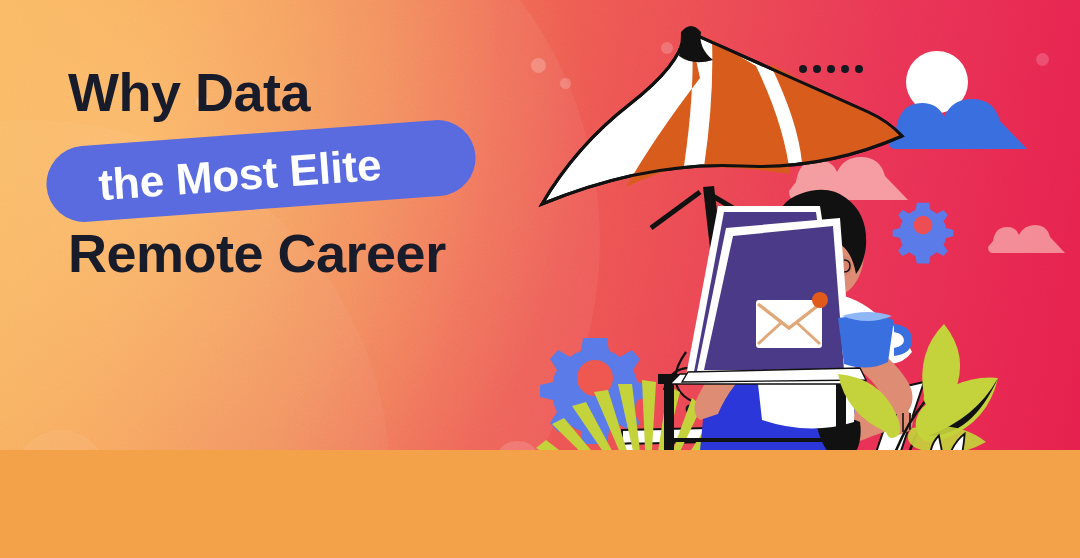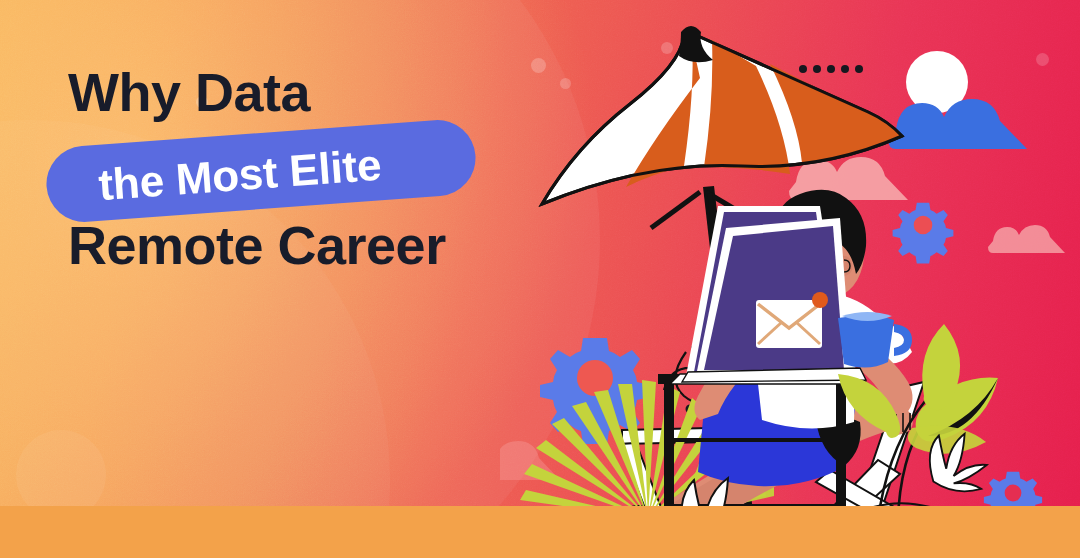--- a/index.html
+++ b/index.html
@@ -4,21 +4,21 @@
 <style>
   * { margin:0; padding:0; box-sizing:border-box; }
   html,body { width:1080px; height:558px; overflow:hidden; }
   body {
     font-family:"Liberation Sans", sans-serif;
     background:#F3A24A;
   }
 
   #banner {
     position:relative;
-    width:1080px; height:506px;
+    width:1080px; height:450px;
     overflow:hidden;
     background:
       radial-gradient(circle at 12% 30%, rgba(255,205,120,.55) 0%, rgba(255,205,120,0) 46%),
       linear-gradient(100deg,
         #F7AC4E 0%,
         #F69A4B 14%,
         #F07F4E 30%,
         #EF6350 44%,
         #EC4E53 60%,
         #E93455 78%,
@@ -83,21 +83,21 @@
     left:30px; top:22px;
     width:420px;
     font-size:44px;
     line-height:46px;
     font-weight:bold;
     color:#FFFFFF;
     transform:rotate(-4.2deg);
     white-space:nowrap;
     letter-spacing:-0.2px;
   }
-  #line-remote { margin-top:4px; }
+  #line-remote { margin-top:12px; }
 
   
   #illustration {
     position:absolute;
     left:500px; top:0;
     width:580px; height:558px;
   }
   #illustration svg { display:block; }
 </style>
 </head>

